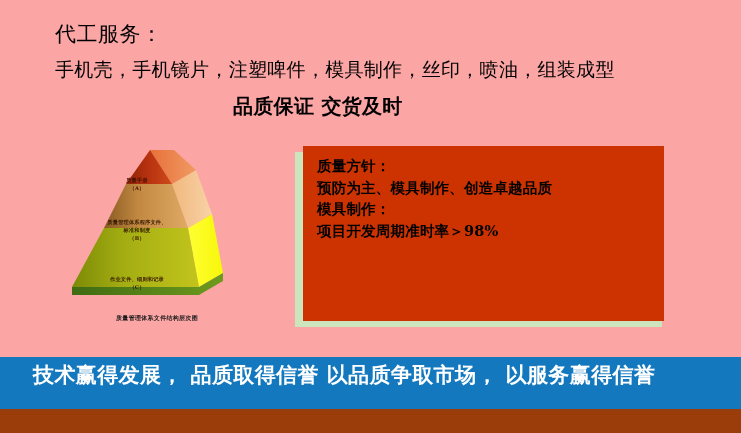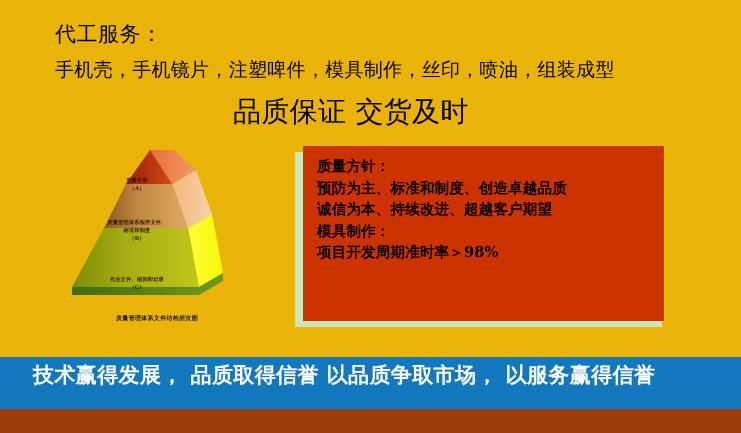--- a/index.html
+++ b/index.html
@@ -13,21 +13,21 @@
     font-family: "DejaVu Sans", "Liberation Sans", sans-serif;
     overflow: hidden;
     position: relative;
   }
 
   #slide {
     position: absolute;
     left: 0; top: 0;
     width: 741px;
     height: 397px;
-    background: #eab308;
+    background: #fca5a5;
   }
 
   
   .heading {
     position: absolute;
     left: 0; top: 0;
     width: 741px;
   }
   .head-line {
     color: #000000;
@@ -43,22 +43,23 @@
   }
   .head-line-2 {
     position: absolute;
     left: 55px; top: 57px;
     font-size: 19px;
     letter-spacing: 0.3px;
   }
   .head-line-3 {
     position: absolute;
     left: 233px; top: 93px;
-    font-size: 28px;
+    font-size: 20px;
     letter-spacing: 0.3px;
+    font-weight: bold;
   }
 
   
   .pyramid-figure {
     position: absolute;
     left: 62px;
     top: 148px;
     width: 190px;
     height: 182px;
   }
@@ -239,22 +240,21 @@
       <div>作业文件、细则和记录</div>
       <div>（C）</div>
     </div>
 
     <div class="pyr-caption">质量管理体系文件结构层次图</div>
   </div>
 
   <div class="policy-shadow"></div>
   <div class="policy-panel">
     <div class="policy-line">质量方针：</div>
-    <div class="policy-line">预防为主、标准和制度、创造卓越品质</div>
-    <div class="policy-line">诚信为本、持续改进、超越客户期望</div>
+    <div class="policy-line">预防为主、模具制作、创造卓越品质</div>
     <div class="policy-line">模具制作：</div>
     <div class="policy-line">项目开发周期准时率＞98%</div>
   </div>
 
   <div class="banner">
     <div class="banner-text">技术赢得发展，  品质取得信誉   以品质争取市场，  以服务赢得信誉</div>
   </div>
   <div class="banner-foot"></div>
 
 </div>

